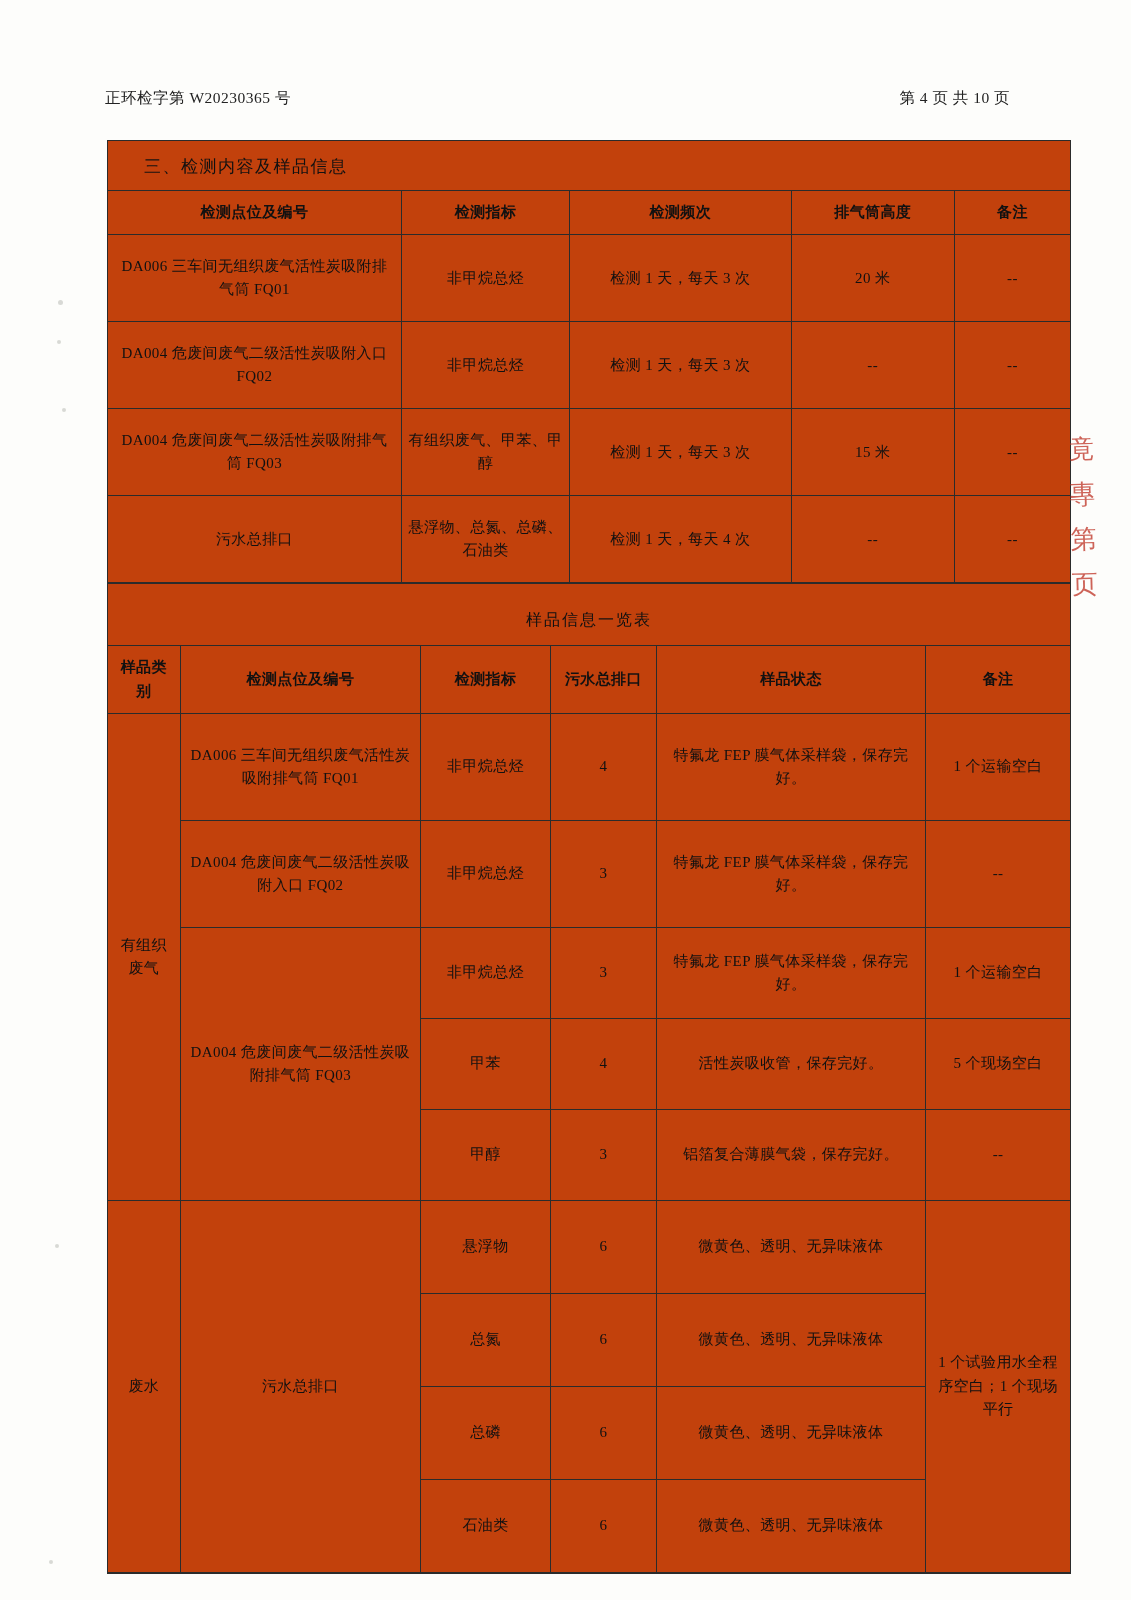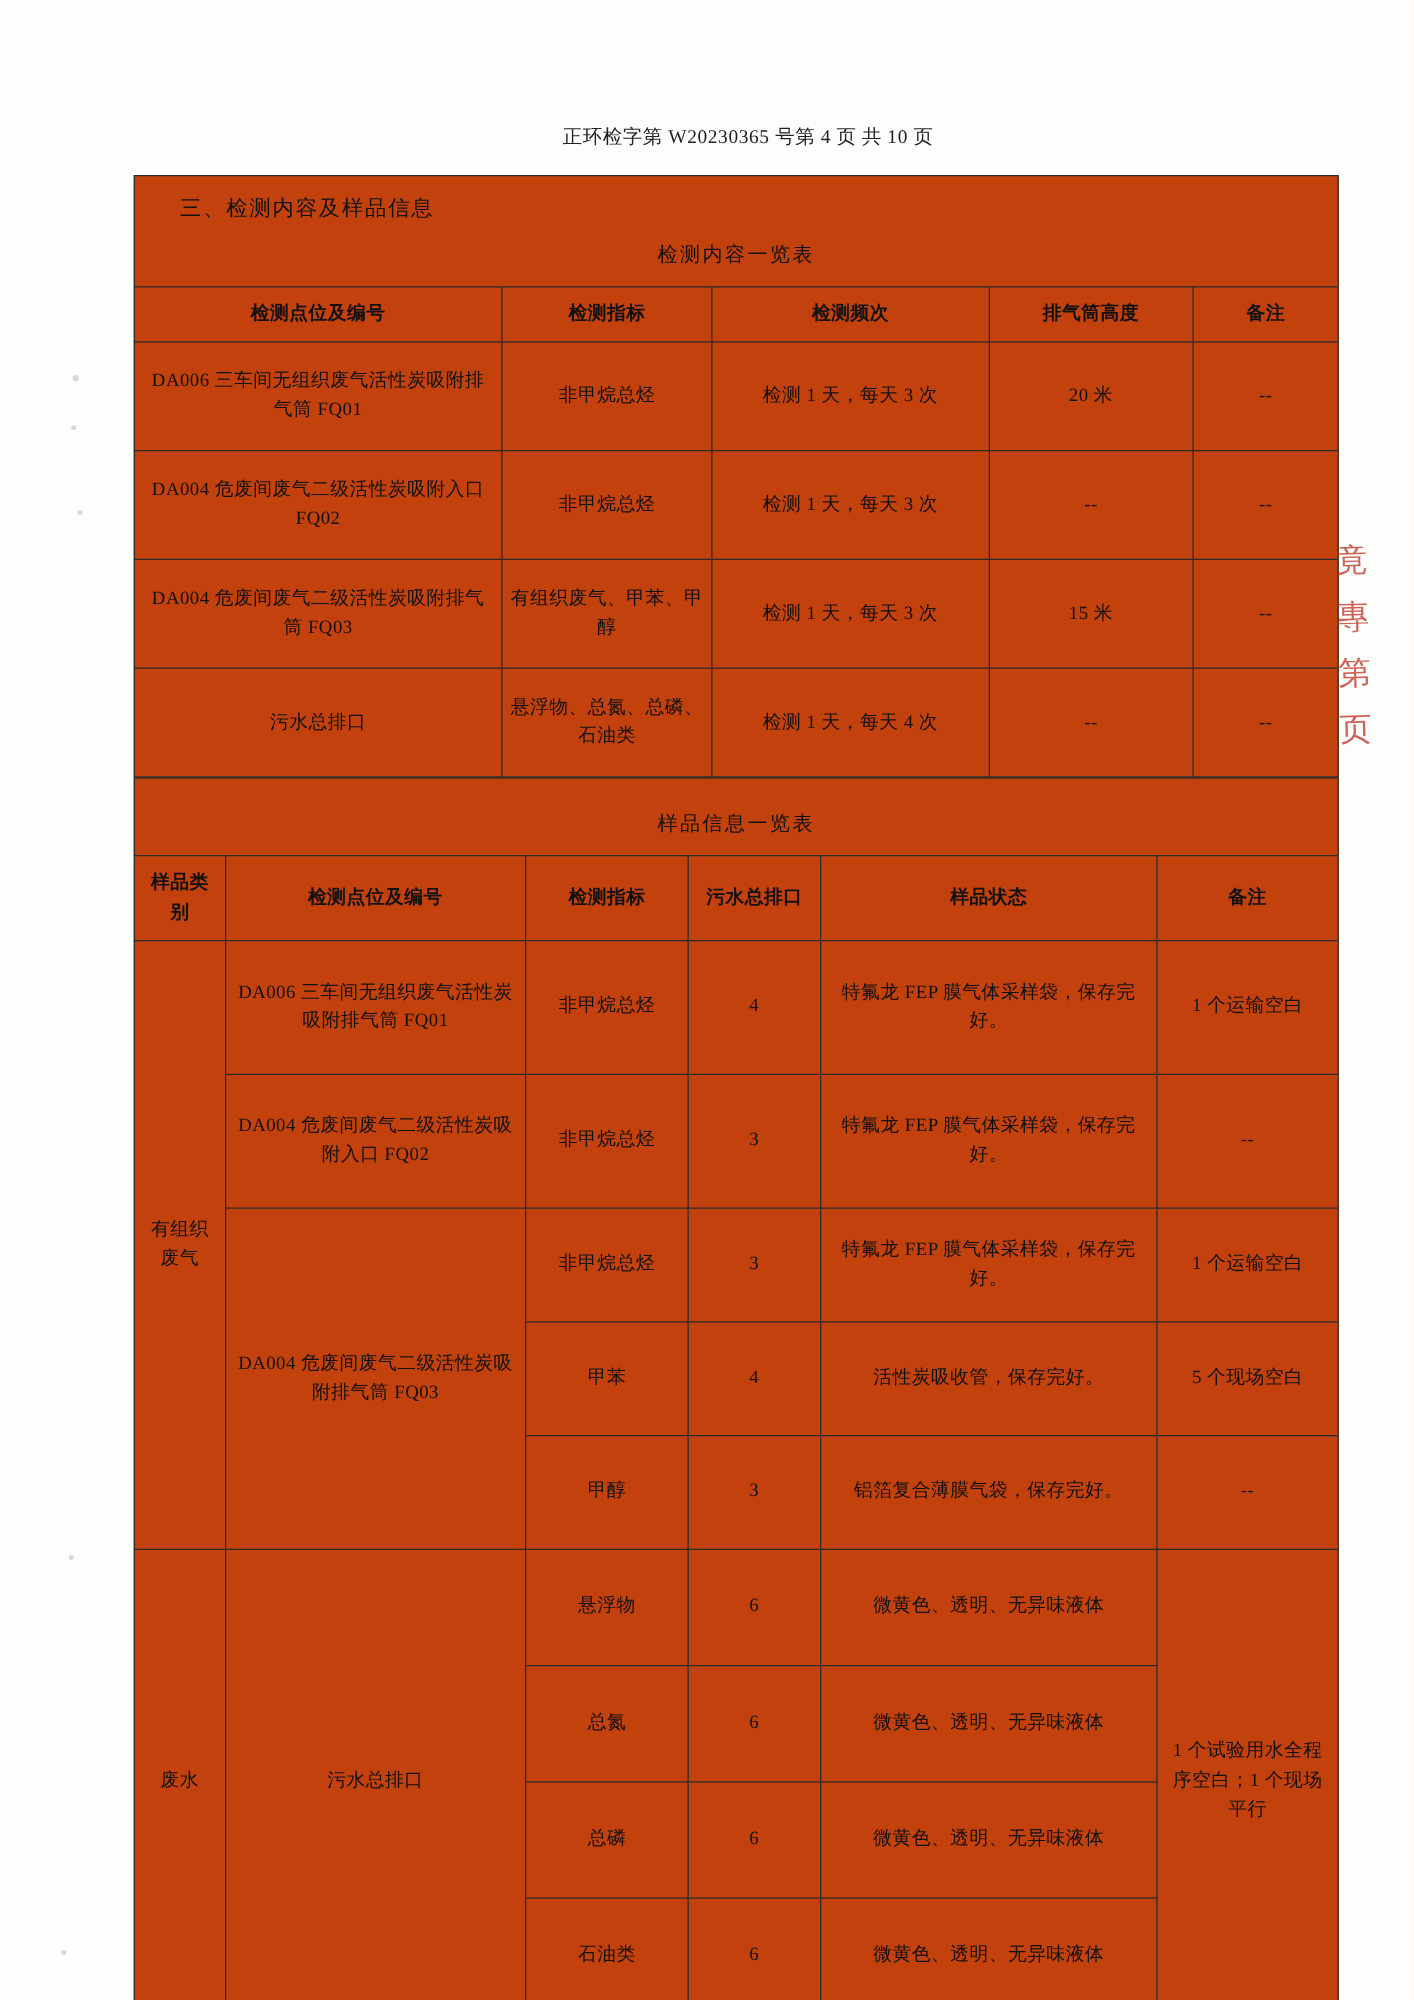--- a/index.html
+++ b/index.html
@@ -24,30 +24,29 @@
   }
   
   .spot {
     position: absolute;
     background: #b9bcb6;
     border-radius: 50%;
     opacity: .55;
   }
   .header-row {
     position: absolute;
-    top: 99px;
+    top: 88px;
     left: 105px;
     width: 905px;
     display: flex;
-    justify-content: center;
+    justify-content: space-between;
     align-items: baseline;
     font-size: 15.5px;
     letter-spacing: .5px;
     color: #222;
-    margin-left: 41px;
   }
   .doc-frame {
     position: absolute;
     left: 107px;
     top: 140px;
     width: 964px;
     border: 1.6px solid #2b2b2b;
     box-sizing: border-box;
     background: #c2410c;
   }
@@ -128,21 +127,20 @@
 
   <div class="header-row">
     <span>正环检字第 W20230365 号</span>
     <span>第 4 页  共 10 页</span>
   </div>
 
   <div class="doc-frame">
 
     <div class="section-title">三、检测内容及样品信息</div>
 
-    <div class="table-caption">检测内容一览表</div>
 
     <table class="t1">
       <colgroup>
         <col style="width:30.5%">
         <col style="width:17.5%">
         <col style="width:23%">
         <col style="width:17%">
         <col style="width:12%">
       </colgroup>
       <tbody>

